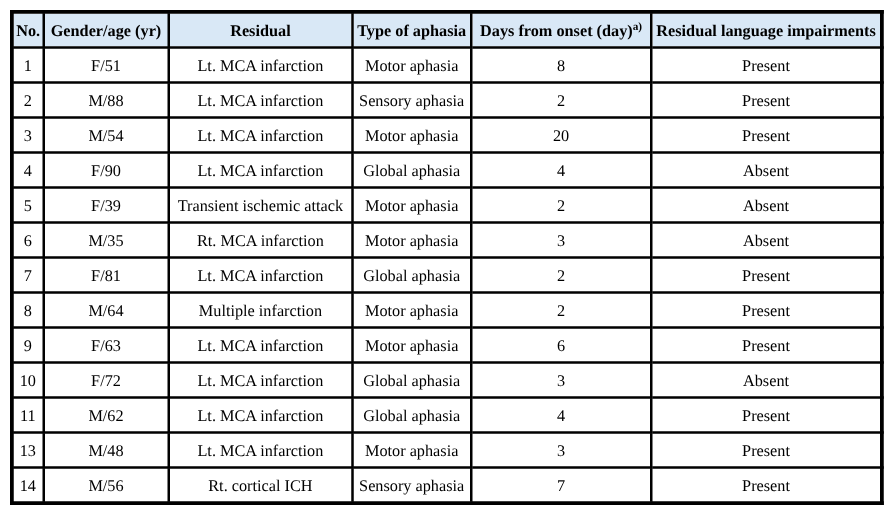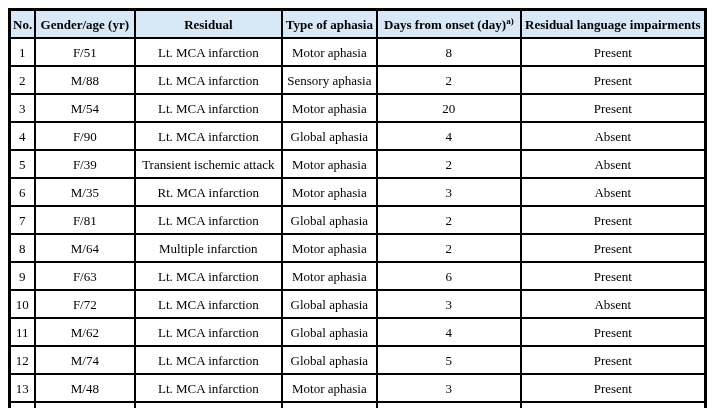--- a/index.html
+++ b/index.html
@@ -166,28 +166,20 @@
   </tr>
       <tr>
     <td class="c-no">11</td>
     <td>M/62</td>
     <td>Lt. MCA infarction</td>
     <td>Global aphasia</td>
     <td>4</td>
     <td>Present</td>
   </tr>
       <tr>
-    <td class="c-no">12</td>
-    <td>M/74</td>
-    <td>Lt. MCA infarction</td>
-    <td>Global aphasia</td>
-    <td>5</td>
-    <td>Present</td>
-  </tr>
-      <tr>
     <td class="c-no">13</td>
     <td>M/48</td>
     <td>Lt. MCA infarction</td>
     <td>Motor aphasia</td>
     <td>3</td>
     <td>Present</td>
   </tr>
       <tr>
     <td class="c-no">14</td>
     <td>M/56</td>

